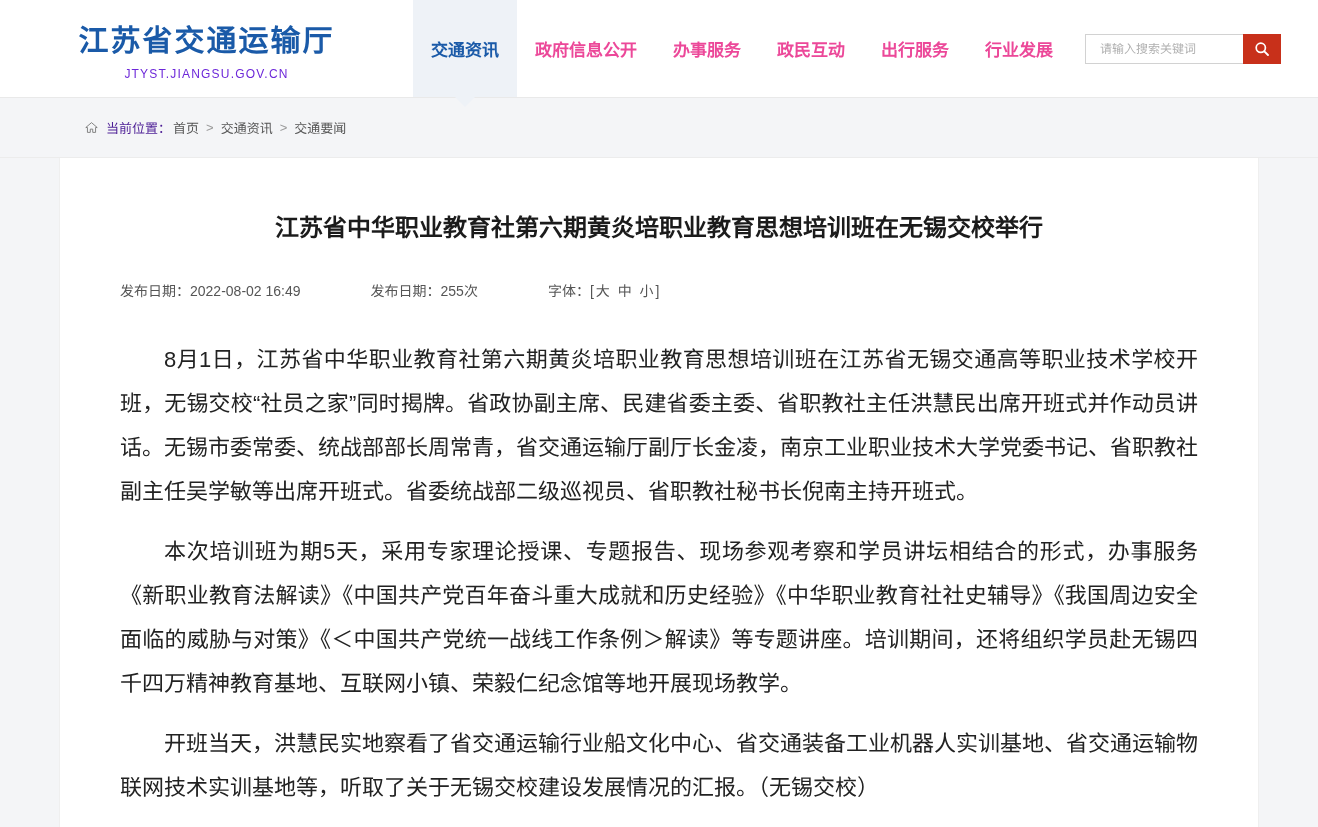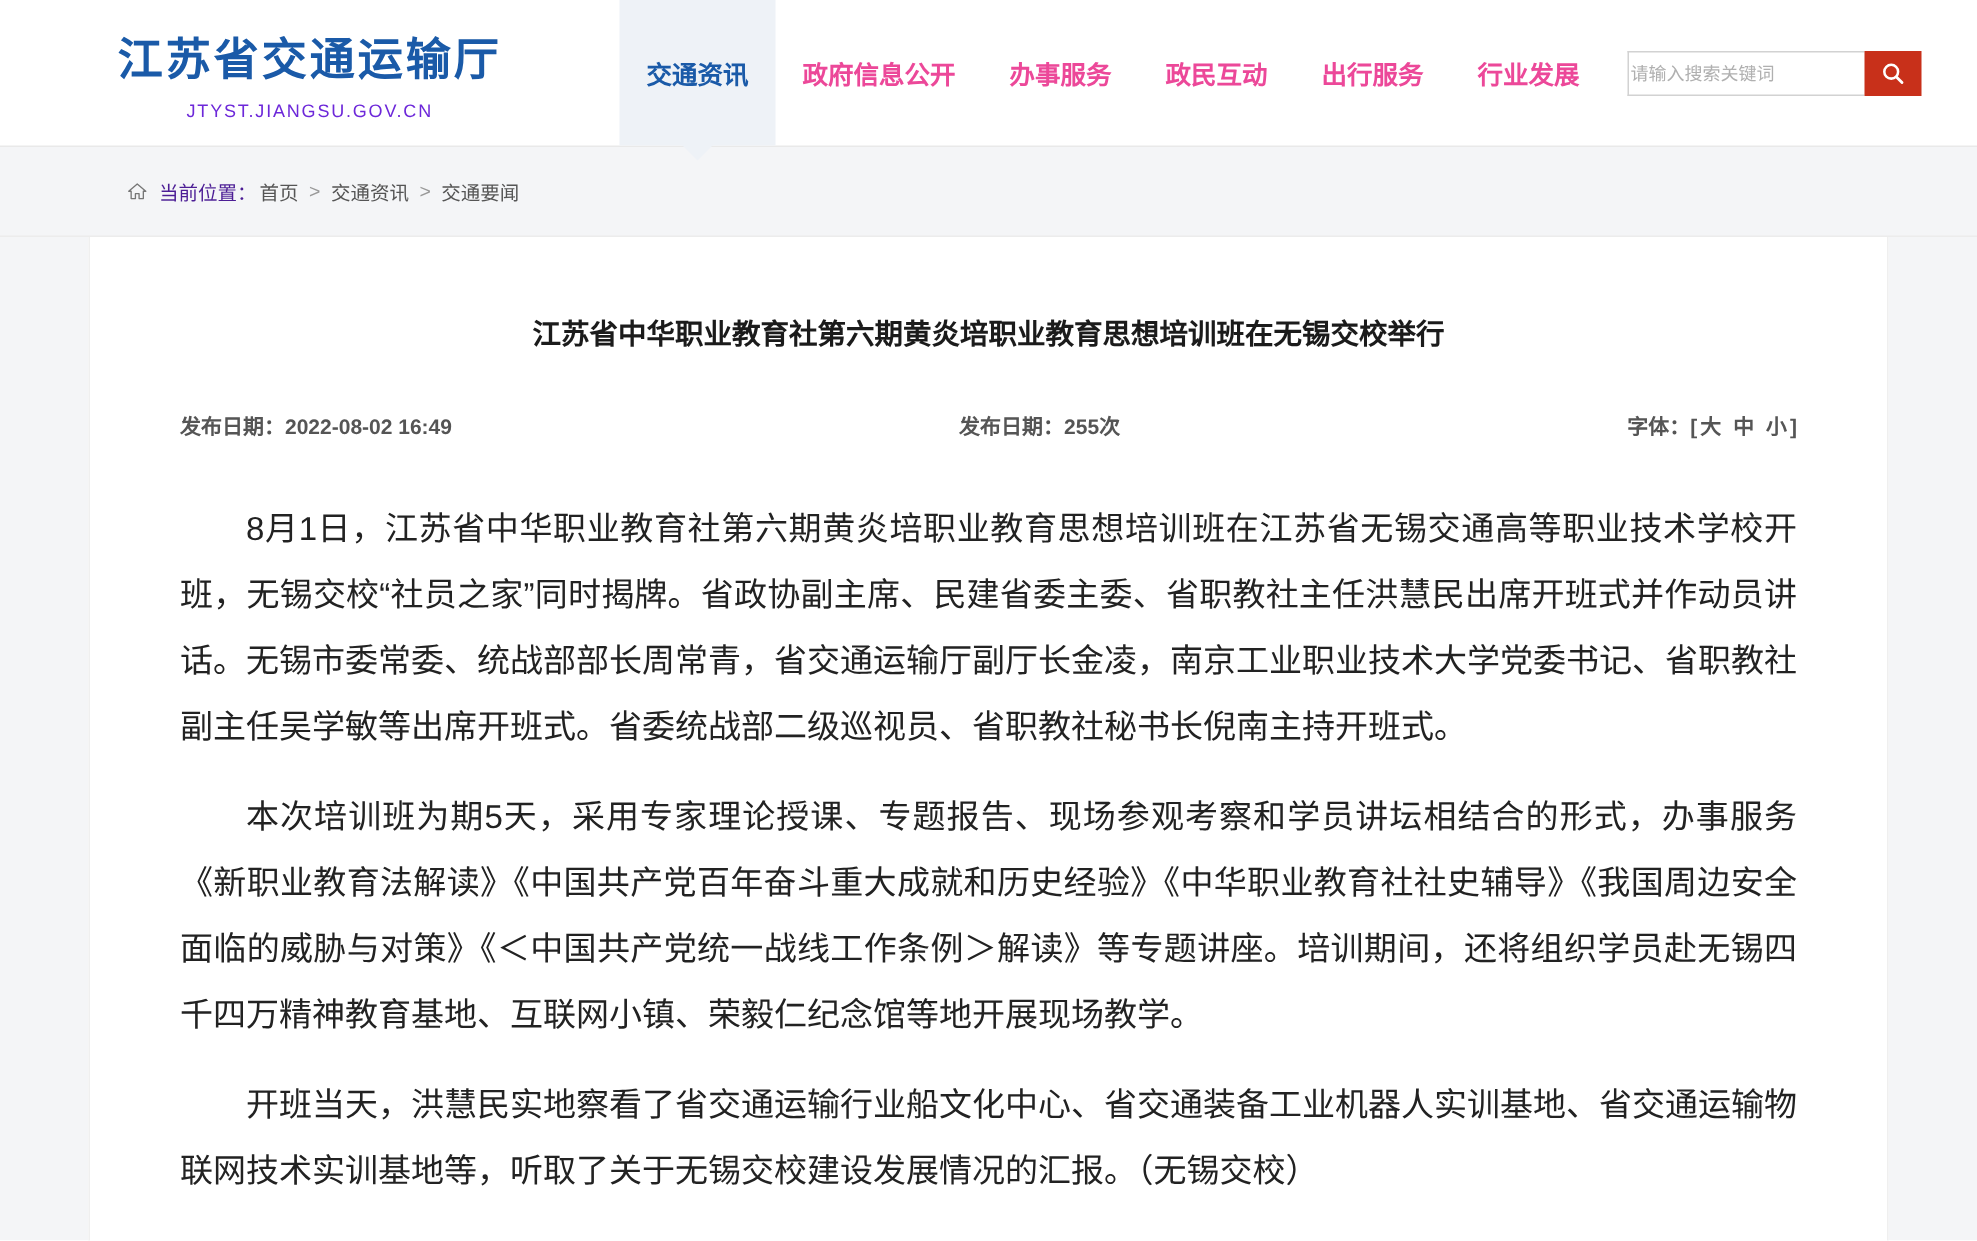--- a/index.html
+++ b/index.html
@@ -78,21 +78,21 @@
     align-items: center;
     margin-left: 14px;
     margin-right: 24px;
     align-self: center;
   }
   .search-input {
     width: 158px;
     height: 30px;
     border: 1px solid #d2d2d2;
     border-right: none;
-    padding: 0 1px;
+    padding: 0 14px;
     font-size: 12px;
     color: #333;
     outline: none;
     font-family: "Liberation Sans", "DejaVu Sans", sans-serif;
   }
   .search-input::placeholder { color: #b0b0b0; }
   .search-btn {
     width: 38px; height: 30px;
     background: #c8301a;
     border: none;
@@ -128,36 +128,35 @@
     margin: 0 auto;
     width: 1200px;
     background: #ffffff;
     min-height: 620px;
     padding: 52px 60px 30px 60px;
     border: 1px solid #efefef;
     border-top: none;
   }
   .article-title {
     text-align: center;
-    font-size: 19px;
+    font-size: 24px;
     font-weight: bold;
     color: #1b1b1b;
     line-height: 1.5;
     margin: 0 0 8px 0;
   }
   .meta-row {
     display: flex;
-    justify-content: space-between;
-    align-items: center;
-    gap: 40px;
+    justify-content: flex-start;
+    align-items: center;
+    gap: 70px;
     font-size: 14px;
     color: #555;
     margin-top: 34px;
     margin-bottom: 10px;
-    font-weight: bold;
   }
   .meta-font a { color: #555; text-decoration: none; cursor: pointer; padding: 0 2px;}
   .article-body {
     margin-top: 38px;
     font-size: 22px;
     line-height: 2.0;
     color: #222;
     text-align: justify;
   }
   .article-body p {

